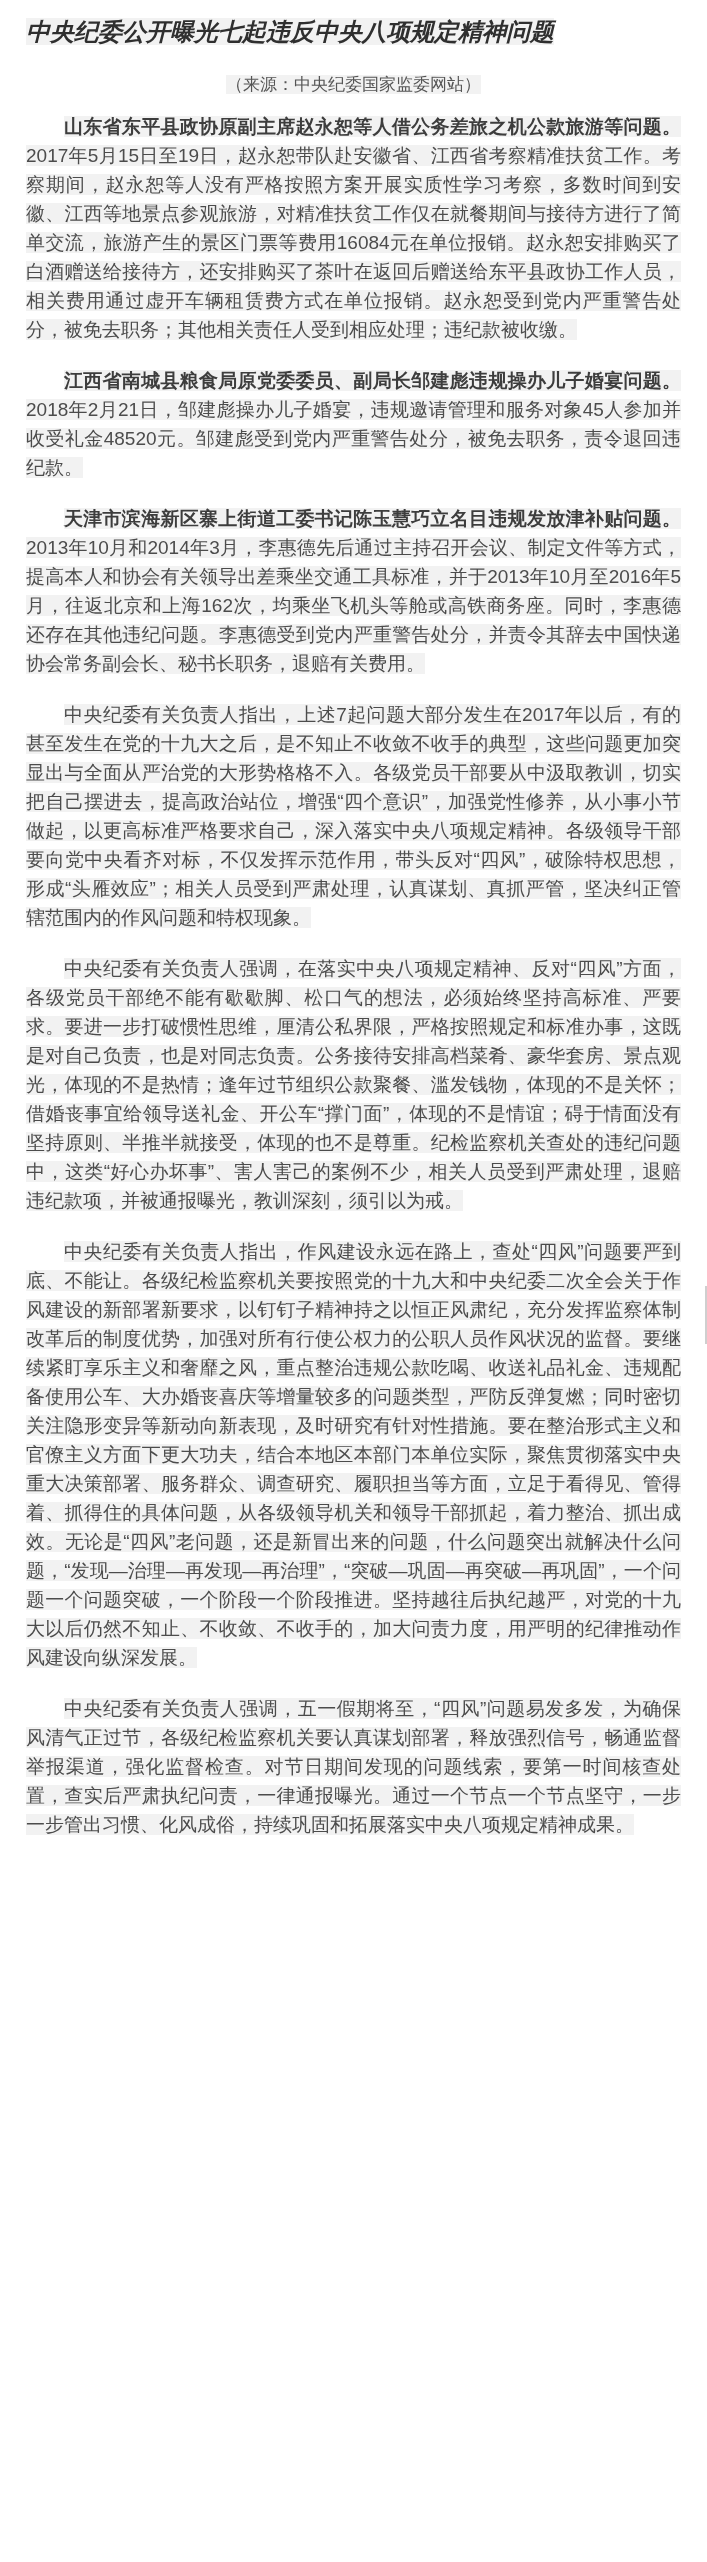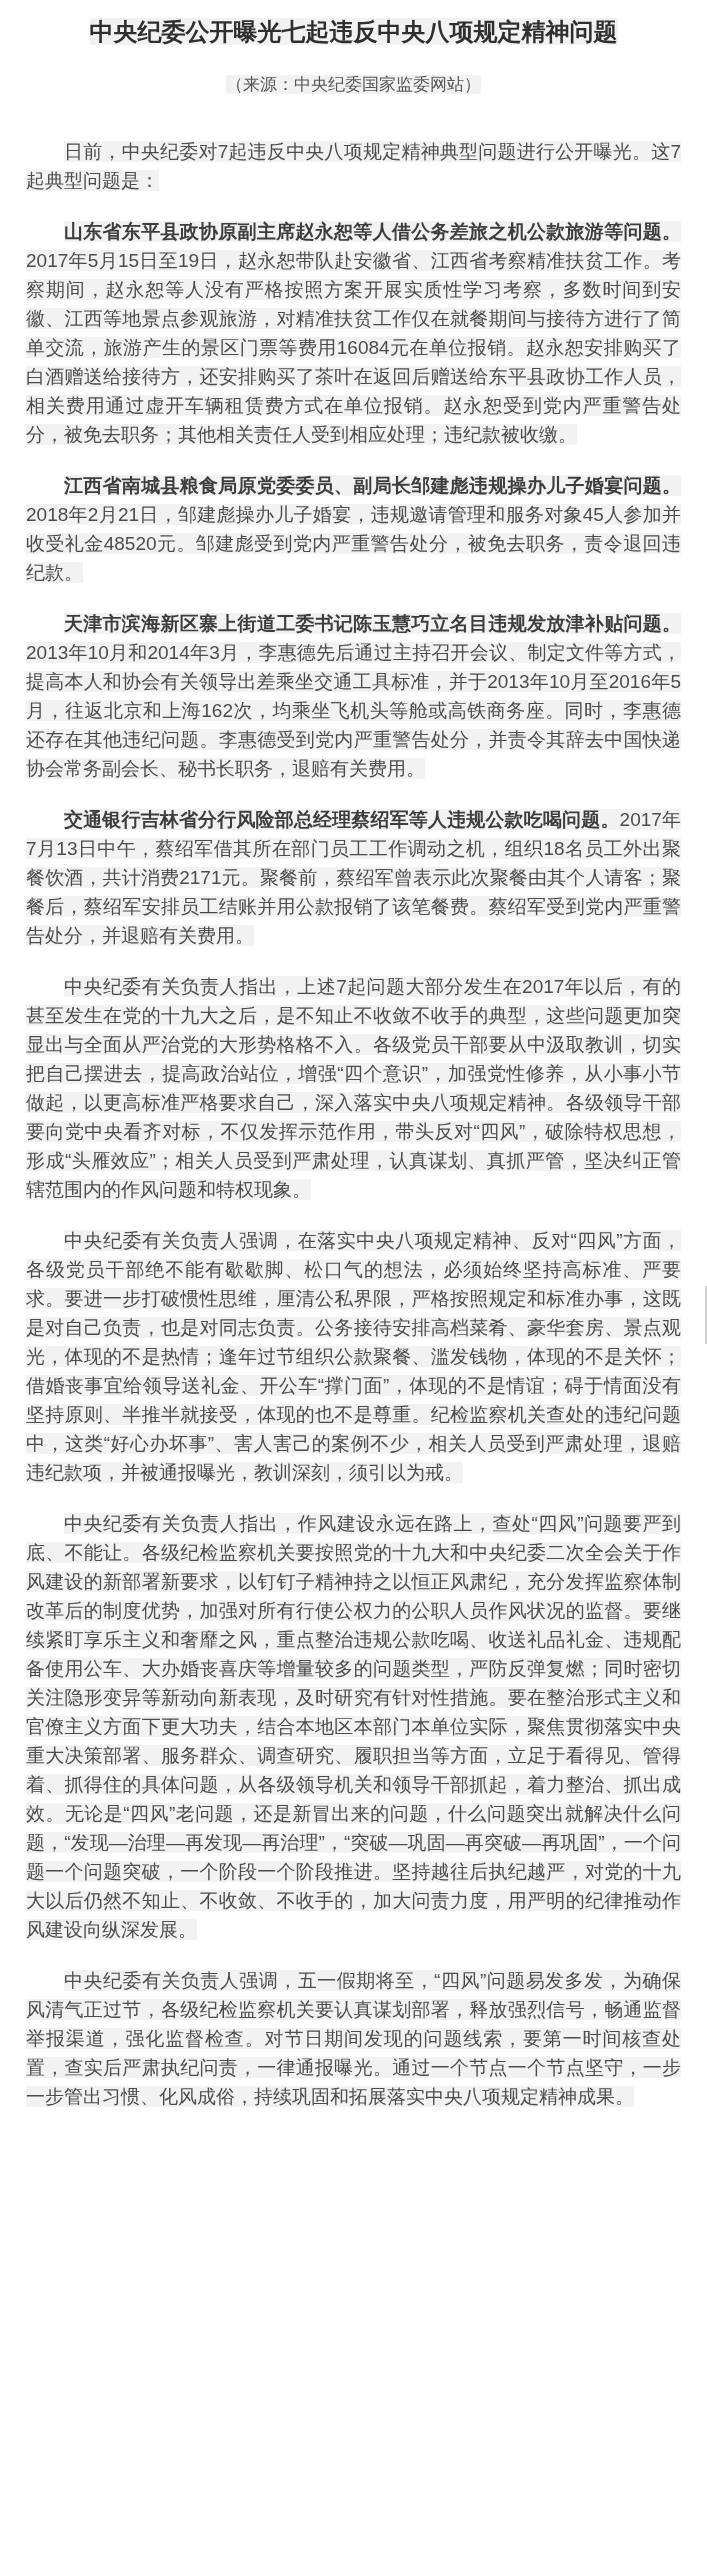--- a/index.html
+++ b/index.html
@@ -19,30 +19,31 @@
     color:var(--text-color);
   }
   .page{
     width:707px;
     padding:14px 26px 30px 26px;
   }
   h1.title{
     font-size:24px;
     line-height:36px;
     font-weight:bold;
-    text-align:center;
+    text-align:left;
     color:var(--title-color);
     margin-bottom:22px;
+    font-style:italic;
   }
   .source{
     font-size:17px;
     line-height:26px;
     text-align:center;
     color:#555555;
-    margin-bottom:39px;
+    margin-bottom:14px;
   }
   .body p{
     font-size:19px;
     line-height:29px;
     text-align:justify;
     text-indent:2em;
     color:var(--text-color);
     margin-bottom:22px;
   }
   .body p:last-child{margin-bottom:0;}
@@ -64,24 +65,22 @@
     background:#cfcfcf;
   }
 </style>
 </head>
 <body>
 
 <div class="page">
   <h1 class="title"><span class="band">中央纪委公开曝光七起违反中央八项规定精神问题</span></h1>
   <div class="source"><span class="band">（来源：中央纪委国家监委网站）</span></div>
   <div class="body" id="article-body">
-      <p><span class="band">日前，中央纪委对7起违反中央八项规定精神典型问题进行公开曝光。这7起典型问题是：</span></p>
       <p><b class="lead band">山东省东平县政协原副主席赵永恕等人借公务差旅之机公款旅游等问题。</b><span class="band">2017年5月15日至19日，赵永恕带队赴安徽省、江西省考察精准扶贫工作。考察期间，赵永恕等人没有严格按照方案开展实质性学习考察，多数时间到安徽、江西等地景点参观旅游，对精准扶贫工作仅在就餐期间与接待方进行了简单交流，旅游产生的景区门票等费用16084元在单位报销。赵永恕安排购买了白酒赠送给接待方，还安排购买了茶叶在返回后赠送给东平县政协工作人员，相关费用通过虚开车辆租赁费方式在单位报销。赵永恕受到党内严重警告处分，被免去职务；其他相关责任人受到相应处理；违纪款被收缴。</span></p>
       <p><b class="lead band">江西省南城县粮食局原党委委员、副局长邹建彪违规操办儿子婚宴问题。</b><span class="band">2018年2月21日，邹建彪操办儿子婚宴，违规邀请管理和服务对象45人参加并收受礼金48520元。邹建彪受到党内严重警告处分，被免去职务，责令退回违纪款。</span></p>
       <p><b class="lead band">天津市滨海新区寨上街道工委书记陈玉慧巧立名目违规发放津补贴问题。</b><span class="band">2013年10月和2014年3月，李惠德先后通过主持召开会议、制定文件等方式，提高本人和协会有关领导出差乘坐交通工具标准，并于2013年10月至2016年5月，往返北京和上海162次，均乘坐飞机头等舱或高铁商务座。同时，李惠德还存在其他违纪问题。李惠德受到党内严重警告处分，并责令其辞去中国快递协会常务副会长、秘书长职务，退赔有关费用。</span></p>
-      <p><b class="lead band">交通银行吉林省分行风险部总经理蔡绍军等人违规公款吃喝问题。</b><span class="band">2017年7月13日中午，蔡绍军借其所在部门员工工作调动之机，组织18名员工外出聚餐饮酒，共计消费2171元。聚餐前，蔡绍军曾表示此次聚餐由其个人请客；聚餐后，蔡绍军安排员工结账并用公款报销了该笔餐费。蔡绍军受到党内严重警告处分，并退赔有关费用。</span></p>
       <p><span class="band">中央纪委有关负责人指出，上述7起问题大部分发生在2017年以后，有的甚至发生在党的十九大之后，是不知止不收敛不收手的典型，这些问题更加突显出与全面从严治党的大形势格格不入。各级党员干部要从中汲取教训，切实把自己摆进去，提高政治站位，增强“四个意识”，加强党性修养，从小事小节做起，以更高标准严格要求自己，深入落实中央八项规定精神。各级领导干部要向党中央看齐对标，不仅发挥示范作用，带头反对“四风”，破除特权思想，形成“头雁效应”；相关人员受到严肃处理，认真谋划、真抓严管，坚决纠正管辖范围内的作风问题和特权现象。</span></p>
       <p><span class="band">中央纪委有关负责人强调，在落实中央八项规定精神、反对“四风”方面，各级党员干部绝不能有歇歇脚、松口气的想法，必须始终坚持高标准、严要求。要进一步打破惯性思维，厘清公私界限，严格按照规定和标准办事，这既是对自己负责，也是对同志负责。公务接待安排高档菜肴、豪华套房、景点观光，体现的不是热情；逢年过节组织公款聚餐、滥发钱物，体现的不是关怀；借婚丧事宜给领导送礼金、开公车“撑门面”，体现的不是情谊；碍于情面没有坚持原则、半推半就接受，体现的也不是尊重。纪检监察机关查处的违纪问题中，这类“好心办坏事”、害人害己的案例不少，相关人员受到严肃处理，退赔违纪款项，并被通报曝光，教训深刻，须引以为戒。</span></p>
       <p><span class="band">中央纪委有关负责人指出，作风建设永远在路上，查处“四风”问题要严到底、不能让。各级纪检监察机关要按照党的十九大和中央纪委二次全会关于作风建设的新部署新要求，以钉钉子精神持之以恒正风肃纪，充分发挥监察体制改革后的制度优势，加强对所有行使公权力的公职人员作风状况的监督。要继续紧盯享乐主义和奢靡之风，重点整治违规公款吃喝、收送礼品礼金、违规配备使用公车、大办婚丧喜庆等增量较多的问题类型，严防反弹复燃；同时密切关注隐形变异等新动向新表现，及时研究有针对性措施。要在整治形式主义和官僚主义方面下更大功夫，结合本地区本部门本单位实际，聚焦贯彻落实中央重大决策部署、服务群众、调查研究、履职担当等方面，立足于看得见、管得着、抓得住的具体问题，从各级领导机关和领导干部抓起，着力整治、抓出成效。无论是“四风”老问题，还是新冒出来的问题，什么问题突出就解决什么问题，“发现—治理—再发现—再治理”，“突破—巩固—再突破—再巩固”，一个问题一个问题突破，一个阶段一个阶段推进。坚持越往后执纪越严，对党的十九大以后仍然不知止、不收敛、不收手的，加大问责力度，用严明的纪律推动作风建设向纵深发展。</span></p>
       <p><span class="band">中央纪委有关负责人强调，五一假期将至，“四风”问题易发多发，为确保风清气正过节，各级纪检监察机关要认真谋划部署，释放强烈信号，畅通监督举报渠道，强化监督检查。对节日期间发现的问题线索，要第一时间核查处置，查实后严肃执纪问责，一律通报曝光。通过一个节点一个节点坚守，一步一步管出习惯、化风成俗，持续巩固和拓展落实中央八项规定精神成果。</span></p>
     </div>
 </div>
 <div class="scroll-artifact"></div>
 
 </body></html>

